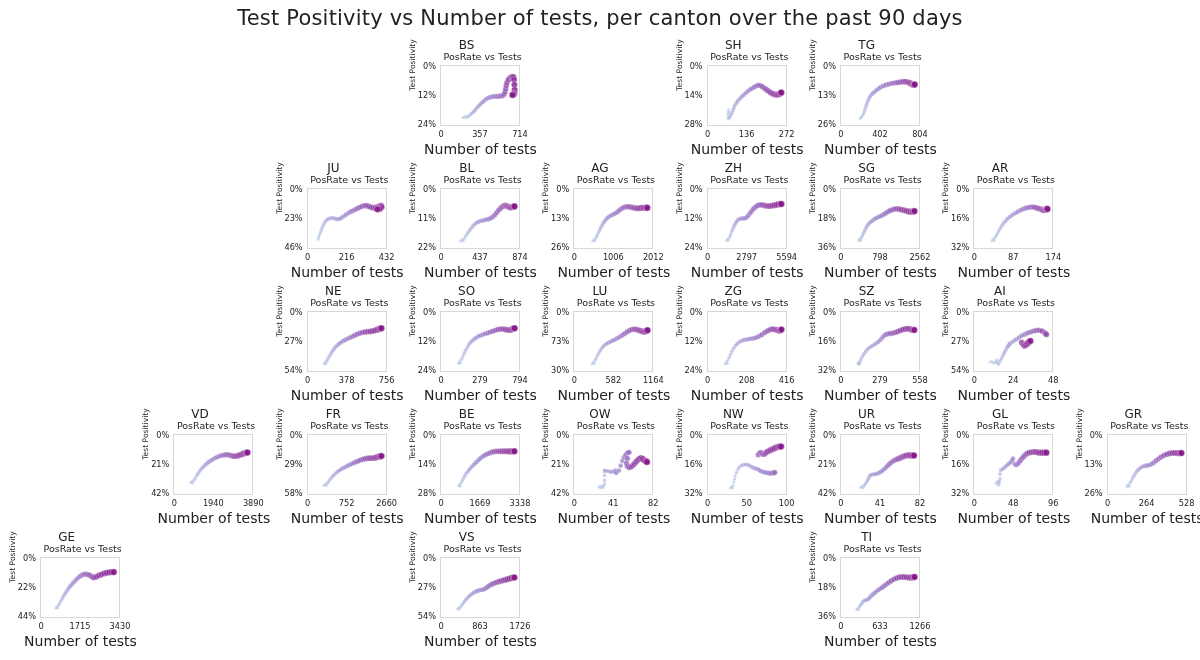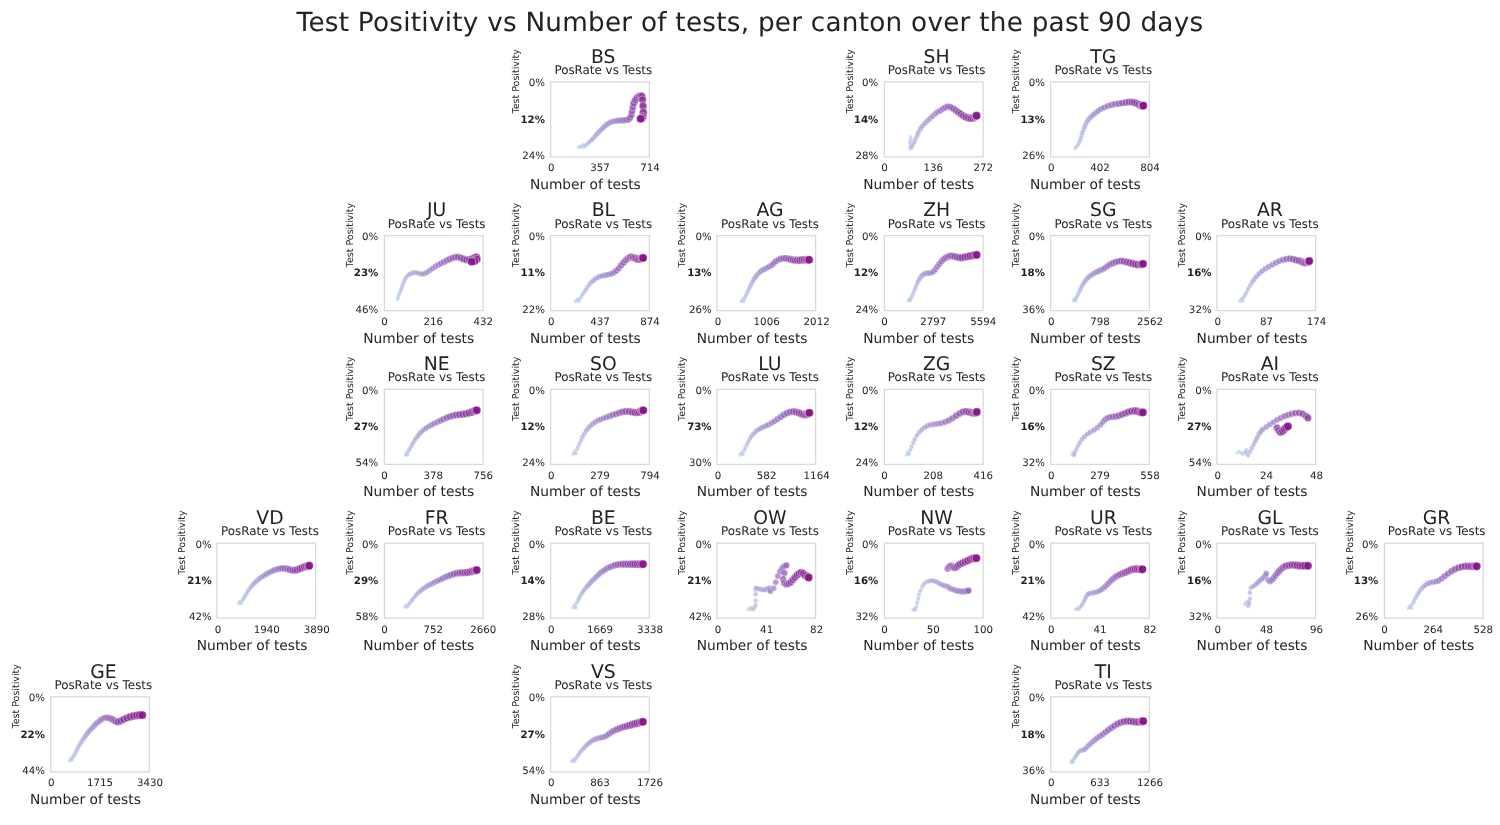--- a/index.html
+++ b/index.html
@@ -29,23 +29,23 @@
     display: grid;
     grid-template-columns: repeat(9, 133.33px);
     grid-template-rows: repeat(5, 123px);
   }
 
   .cell { position: relative; width: 133.33px; height: 123px; }
   .cell.empty { visibility: hidden; }
 
   .sp-title {
     position: absolute;
-    top: 0px; left: 16px; width: 133.33px;
+    top: 0px; left: 0; width: 133.33px;
     text-align: center;
-    font-size: 15px;
+    font-size: 12px;
     color: #222;
     line-height: 11.5px;
     white-space: nowrap;
   }
   .sp-sub {
     position: absolute;
     top: 11px; left: 16px; width: 133.33px;
     text-align: center;
     font-size: 9.5px;
     color: #222;
@@ -76,41 +76,42 @@
   }
   .ytick {
     position: absolute;
     right: 0; width: 36px;
     text-align: right;
     font-size: 8.2px;
     color: #222;
     white-space: nowrap;
   }
   .ytick.t0 { left: 0px; top: 21px; }
-  .ytick.t1 { left: 0px; top: 50px; font-weight: bold; }
+  .ytick.t1 { left: 0px; top: 50px; }
   .ytick.t2 { left: 0px; top: 79px; }
 
   .xtick {
     position: absolute;
     top: 89px;
     font-size: 8.2px;
     color: #222;
     white-space: nowrap;
     text-align: center;
     width: 34px;
   }
   .xtick.x0 { left: 24px; }
   .xtick.x1 { left: 63px; }
   .xtick.x2 { left: 103px; }
 
   .xlabel {
     position: absolute;
     top: 101px; left: 24px;
     width: 113px;
-    font-size: 11px;
+    text-align: center;
+    font-size: 14px;
     color: #222;
     white-space: nowrap;
   }
 </style>
 </head>
 <body>
 
 <div id="page">
 
   <div class="fig-title">Test Positivity vs Number of tests, per canton over the past 90 days</div>

